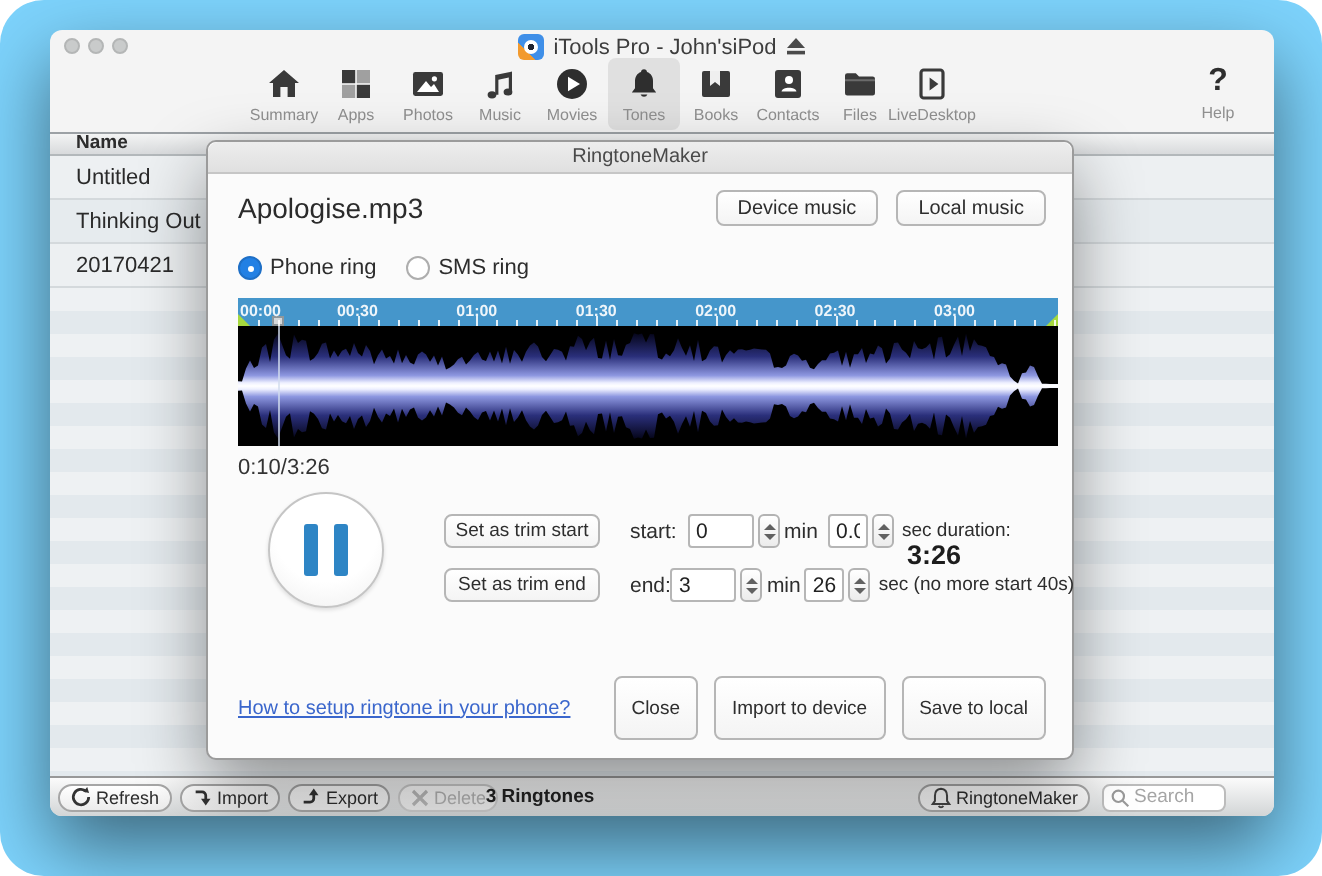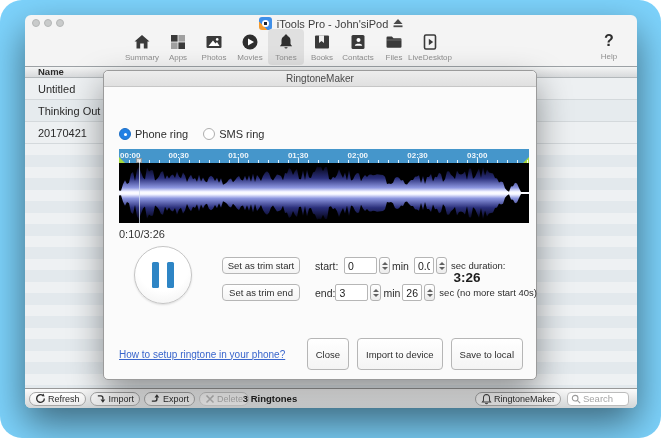--- a/index.html
+++ b/index.html
@@ -29,21 +29,21 @@
   .table{position:absolute;top:51px;left:0;right:0;bottom:20px;background:#eef1f3;overflow:hidden}
   .table-header{height:12px;background:linear-gradient(#f3f4f4,#d8dadc);border-top:1px solid #9ca1a5;border-bottom:1px solid #b3b8bb;
      font-size:9.5px;font-weight:bold;color:#2c2c2c;line-height:10px;padding-left:13px}
   .trow{height:22px;line-height:22px;font-size:11px;color:#2a2a2a;padding-left:13px;border-bottom:1px solid #d4d9dc}
   .trow:nth-child(odd){background:#edf0f2}
   .trow:nth-child(even){background:#e6ebee}
   .stripes{position:absolute;left:0;right:0;top:78px;bottom:0;
      background:repeating-linear-gradient(180deg,#eef1f3 0 11.5px,#e3e9ed 11.5px 23px)}
   
   .statusbar{position:absolute;left:0;right:0;bottom:0;height:20px;border-top:1px solid #989898;
-     background:linear-gradient(#fbfbfb,#d2d5d6);display:flex;align-items:center;padding:0 8px 0 4px}
+     background:linear-gradient(#fbfbfb,#d2d5d6);display:flex;align-items:center;padding:0 24px 0 4px}
   .sb-left{display:flex;gap:4px;align-items:center}
   .sbtn{height:14px;display:inline-flex;align-items:center;gap:2px;padding:0 5px;font-size:9px;color:#2d2d2d;
      border:1px solid #a6a6a6;border-radius:7px;background:linear-gradient(#ffffff,#ececec);white-space:nowrap}
   .sbtn.disabled{color:#b3b3b3;border-color:#cccccc}
   .sb-count{position:absolute;left:245px;transform:translateX(-50%);font-size:9.5px;font-weight:bold;color:#222;white-space:nowrap}
   .sb-right{margin-left:auto;display:flex;gap:6px;align-items:center}
   .searchbox{width:62px;height:14px;border:1px solid #bcbcbc;border-radius:4px;background:#fff;display:flex;align-items:center;padding:0 3px;gap:2px}
   .searchbox input{border:none;outline:none;width:100%;font-size:9.5px;color:#444;background:transparent;font-family:"Liberation Sans",sans-serif}
   .searchbox input::placeholder{color:#a5a5a5}
   
@@ -149,20 +149,32 @@
                 <rect x="2.5" y="4" width="15" height="12" rx="1.2" fill="#3a3a3a"></rect>
                 <path d="M4.5 14 L9 8.5 L11.5 11.5 L13 10 L15.5 14 Z" fill="#fff"></path>
                 <circle cx="13.2" cy="7.4" r="1.3" fill="#fff"></circle>
               </svg>
             </span>
             <span class="tb-label">Photos</span>
           </div>
           <div class="tb-item">
             <span class="tb-icon">
               <svg width="20" height="20" viewBox="0 0 20 20">
+                <g fill="#3a3a3a">
+                  <ellipse cx="6" cy="15.4" rx="2.2" ry="1.8"></ellipse>
+                  <ellipse cx="14" cy="14" rx="2.2" ry="1.8"></ellipse>
+                  <path d="M7.6 15.4 L7.6 5.5 L16 3.8 L16 14 L14.4 14 L14.4 6.8 L9.2 7.9 L9.2 15.4 Z"></path>
+                </g>
+              </svg>
+            </span>
+            <span class="tb-label">Music</span>
+          </div>
+          <div class="tb-item">
+            <span class="tb-icon">
+              <svg width="20" height="20" viewBox="0 0 20 20">
                 <circle cx="10" cy="10" r="7.5" fill="#2e2e2e"></circle>
                 <path d="M8 6.4 L14 10 L8 13.6 Z" fill="#fff"></path>
               </svg>
             </span>
             <span class="tb-label">Movies</span>
           </div>
           <div class="tb-item selected">
             <span class="tb-icon">
               <svg width="20" height="20" viewBox="0 0 20 20">
                 <path fill="#2e2e2e" d="M10 2.6 c.9 0 1.5 .6 1.5 1.4 2 .7 3 2.4 3 4.5 l0 3.6 1.6 2.2 L3.9 14.3 5.5 12.1 5.5 8.5 c0 -2.1 1 -3.8 3 -4.5 0 -.8 .6 -1.4 1.5 -1.4 z"></path>
@@ -286,20 +298,27 @@
           <input placeholder="Search" style="">
         </div>
       </div>
     </div>
 
     <div class="dialog">
       <div class="dlg-titlebar">
         <span>RingtoneMaker</span>
       </div>
 
+      <div class="dlg-row1">
+        <span class="file-name">Apologise.mp3</span>
+        <div class="src-buttons" id="src-buttons">
+            <button class="btn">Device music</button>
+            <button class="btn">Local music</button>
+          </div>
+      </div>
 
       <div class="dlg-radios" id="radio-group">
           <span class="radio-opt">
             <span class="radio sel"></span>
             <span>Phone ring</span>
           </span>
           <span class="radio-opt">
             <span class="radio"></span>
             <span>SMS ring</span>
           </span>

